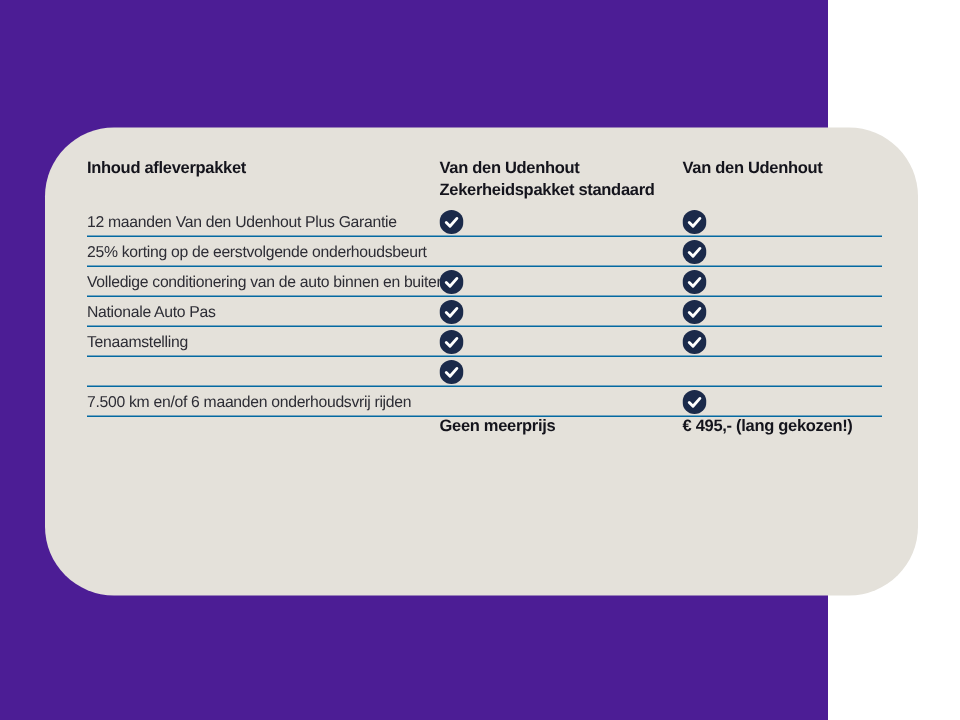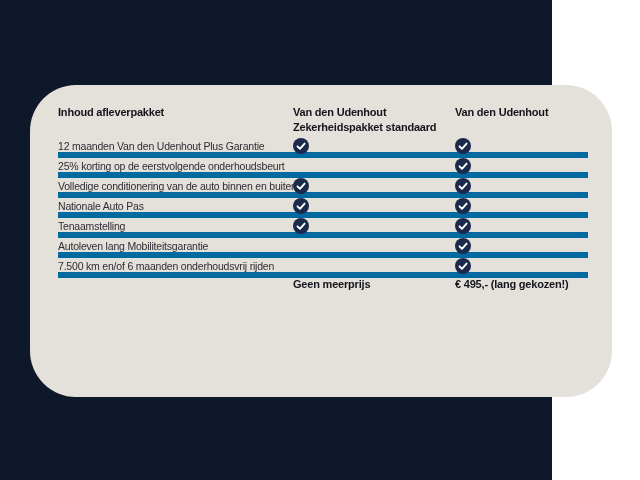--- a/index.html
+++ b/index.html
@@ -8,21 +8,21 @@
     width: 640px;
     height: 480px;
     background: #ffffff;
     font-family: "Liberation Sans", sans-serif;
     overflow: hidden;
   }
   .page {
     position: relative;
     width: 552px;
     height: 480px;
-    background: #0f172a;
+    background: #4c1d95;
   }
   .card {
     position: absolute;
     left: 30px;
     top: 85px;
     width: 582px;
     height: 312px;
     background: #e4e1da;
     border-radius: 46px;
     box-sizing: border-box;
@@ -41,21 +41,21 @@
     letter-spacing: -0.2px;
   }
   .hdr-block { margin-bottom: 3px; }
   .rows { }
   .row {
     display: grid;
     grid-template-columns: 235px 162px 1fr;
     align-items: center;
     height: 20px;
     box-sizing: border-box;
-    border-bottom: 6px solid #0369a1;
+    border-bottom: 1px solid #0369a1;
   }
   .feature {
     font-size: 10.5px;
     color: #2d2d35;
     letter-spacing: -0.2px;
     white-space: nowrap;
   }
   .check-cell {
     display: flex;
     align-items: center;
@@ -160,21 +160,20 @@
             </svg>
           </div>
           <div class="check-cell">
             <svg class="check-icon" viewBox="0 0 16 16">
               <circle cx="8" cy="8" r="8" fill="#1b2a4a"></circle>
               <path d="M4.5 8.3 L7 10.8 L11.6 5.6" fill="none" stroke="#ffffff" stroke-width="1.9" stroke-linecap="round" stroke-linejoin="round"></path>
             </svg>
           </div>
         </div>
         <div class="row">
-          <div class="feature">Autoleven lang Mobiliteitsgarantie</div>
           <div class="check-cell"></div>
           <div class="check-cell">
             <svg class="check-icon" viewBox="0 0 16 16">
               <circle cx="8" cy="8" r="8" fill="#1b2a4a"></circle>
               <path d="M4.5 8.3 L7 10.8 L11.6 5.6" fill="none" stroke="#ffffff" stroke-width="1.9" stroke-linecap="round" stroke-linejoin="round"></path>
             </svg>
           </div>
         </div>
         <div class="row">
           <div class="feature">7.500 km en/of 6 maanden onderhoudsvrij rijden</div>

